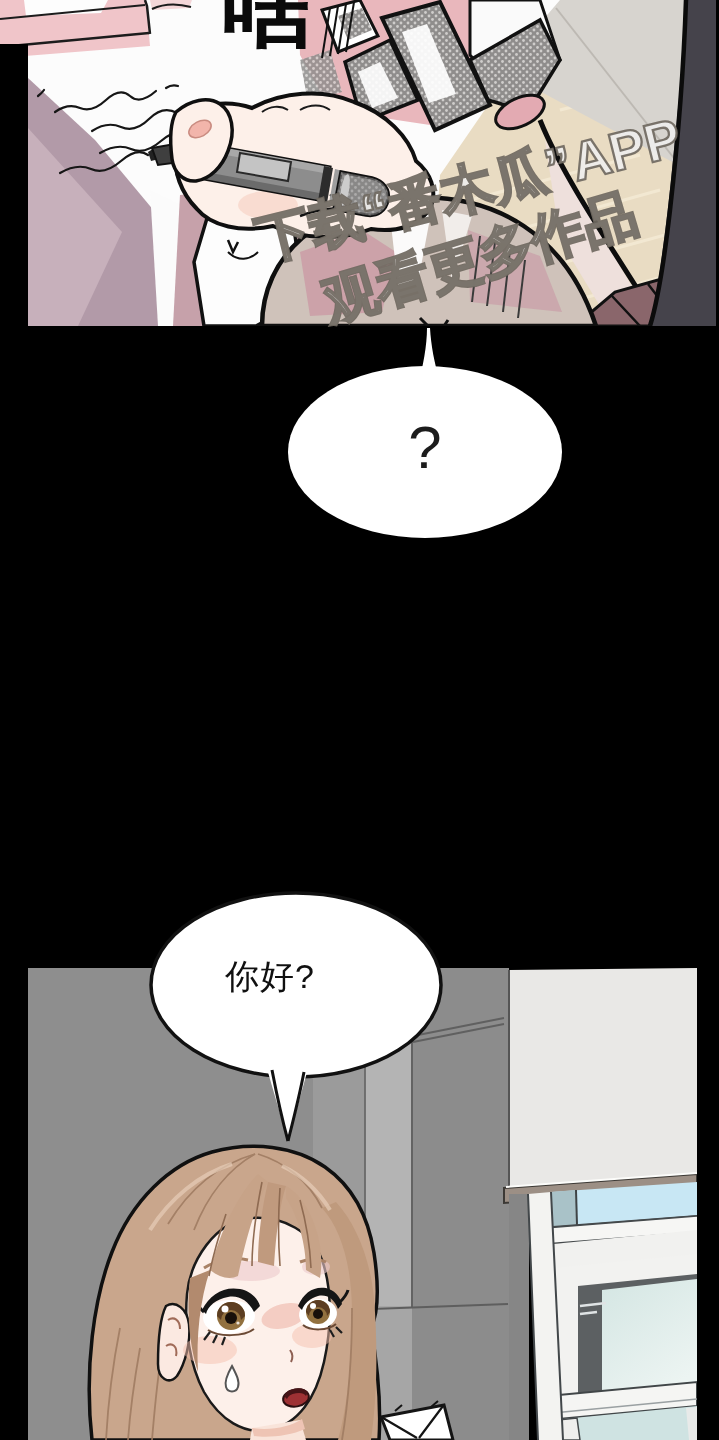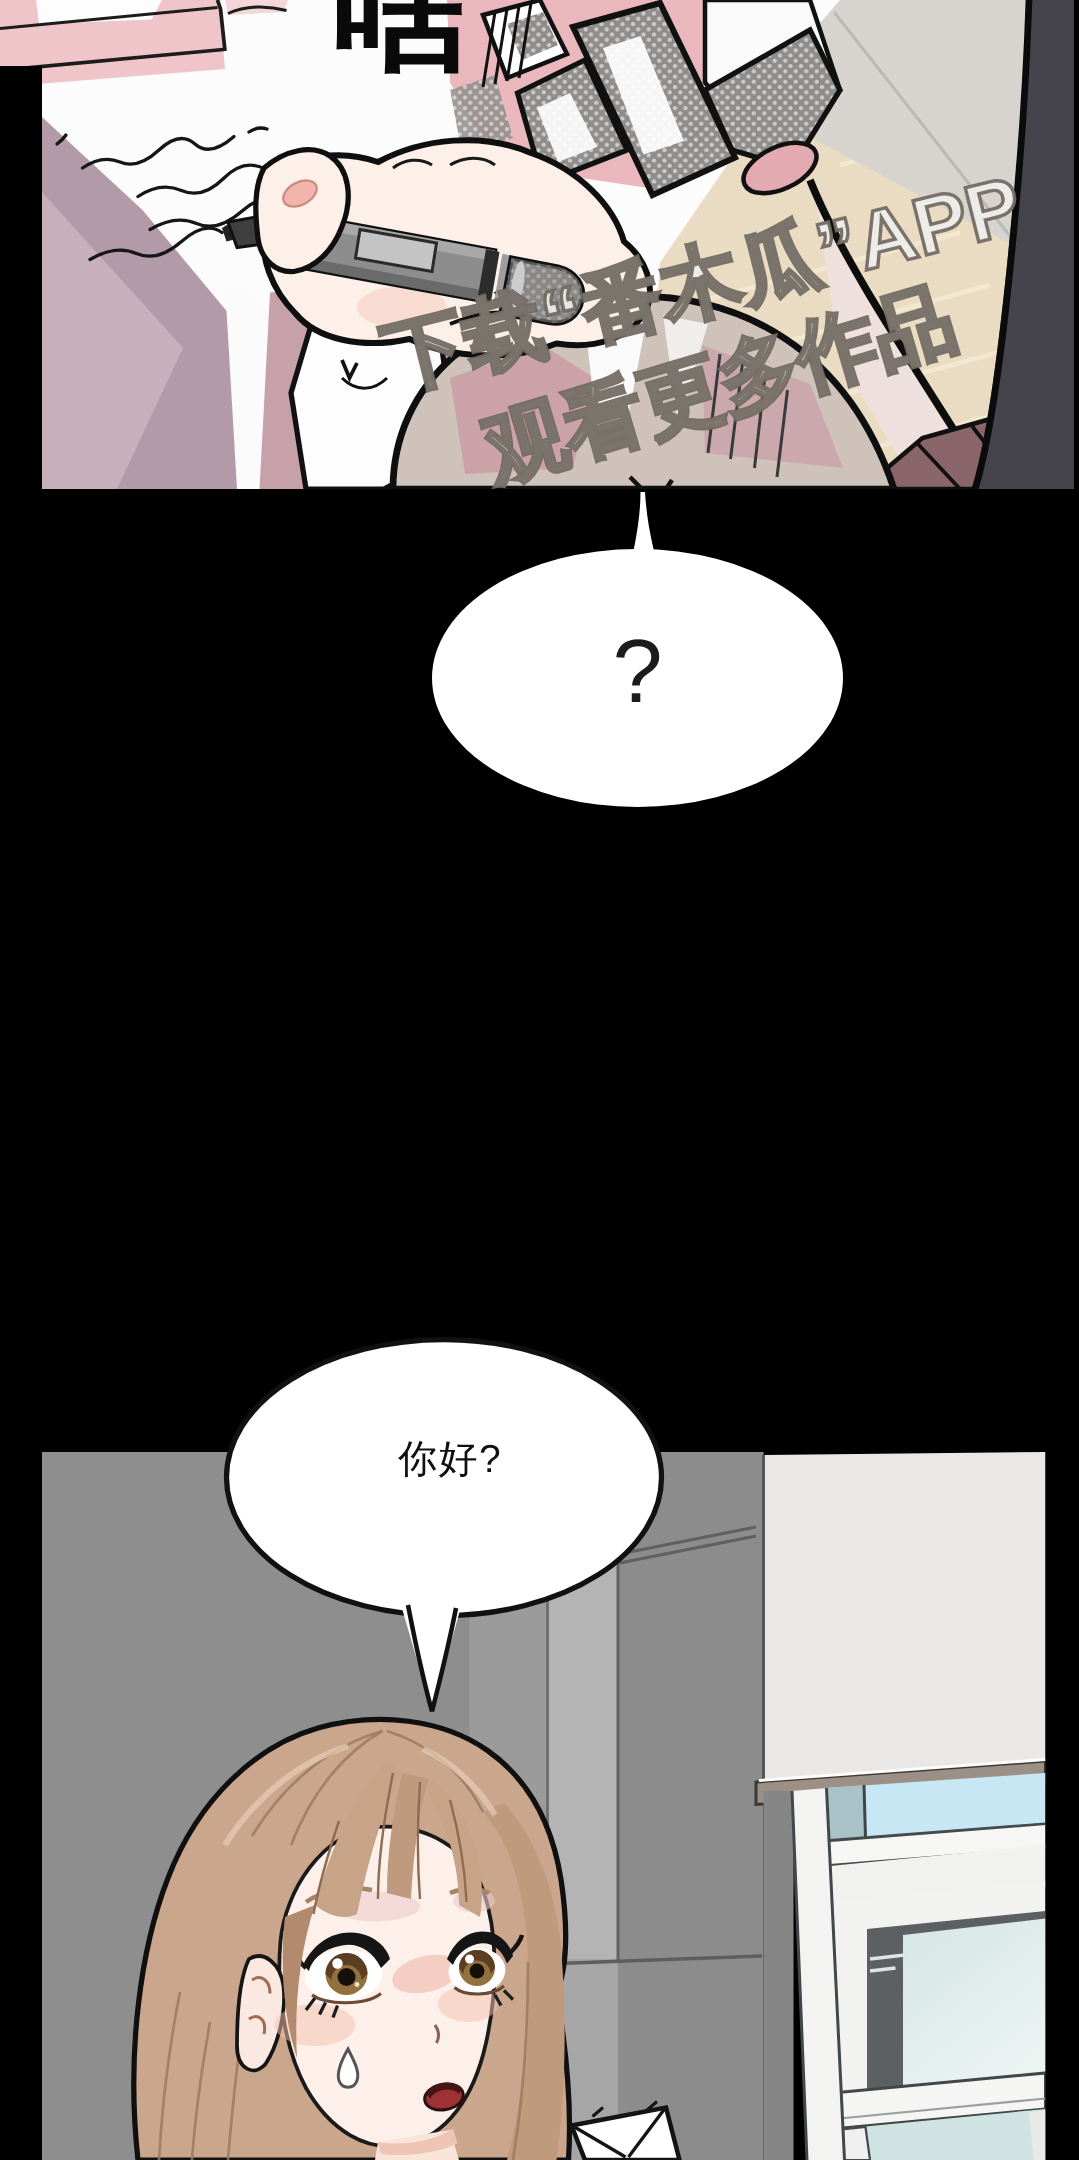--- a/index.html
+++ b/index.html
@@ -13,21 +13,21 @@
   .txt{position:absolute;z-index:8;white-space:nowrap;}
   #sfx{left:221px;top:-46px;font-size:97px;font-weight:900;color:#0a0a0a;line-height:1;
        letter-spacing:0;}
   .wm{font-weight:bold;color:rgba(255,255,255,0.82);
       -webkit-text-stroke:2.3px rgba(112,105,97,0.92);
       text-shadow:0 0 1px rgba(100,92,84,0.55);line-height:1;z-index:9;}
   #wm1{left:251px;top:215px;font-size:54px;transform:rotate(-14deg);transform-origin:0 0;}
   #wm2{left:317px;top:277px;font-size:54px;transform:rotate(-16.5deg);transform-origin:0 0;}
   #qmark{left:385px;top:418px;width:80px;text-align:center;font-size:60px;font-weight:300;
          color:#1c1c1c;line-height:1;}
-  #hello{left:225px;top:959px;width:150px;text-align:center;font-size:26px;font-weight:500;
+  #hello{left:225px;top:959px;width:150px;text-align:left;font-size:34px;font-weight:500;
          color:#101010;line-height:1;letter-spacing:1px;}
 </style>
 </head>
 <body>
 
 <div class="page">
 
   <section class="panel" id="panel1">
     <svg width="719" height="326" viewBox="0 0 719 326">
       <defs>

